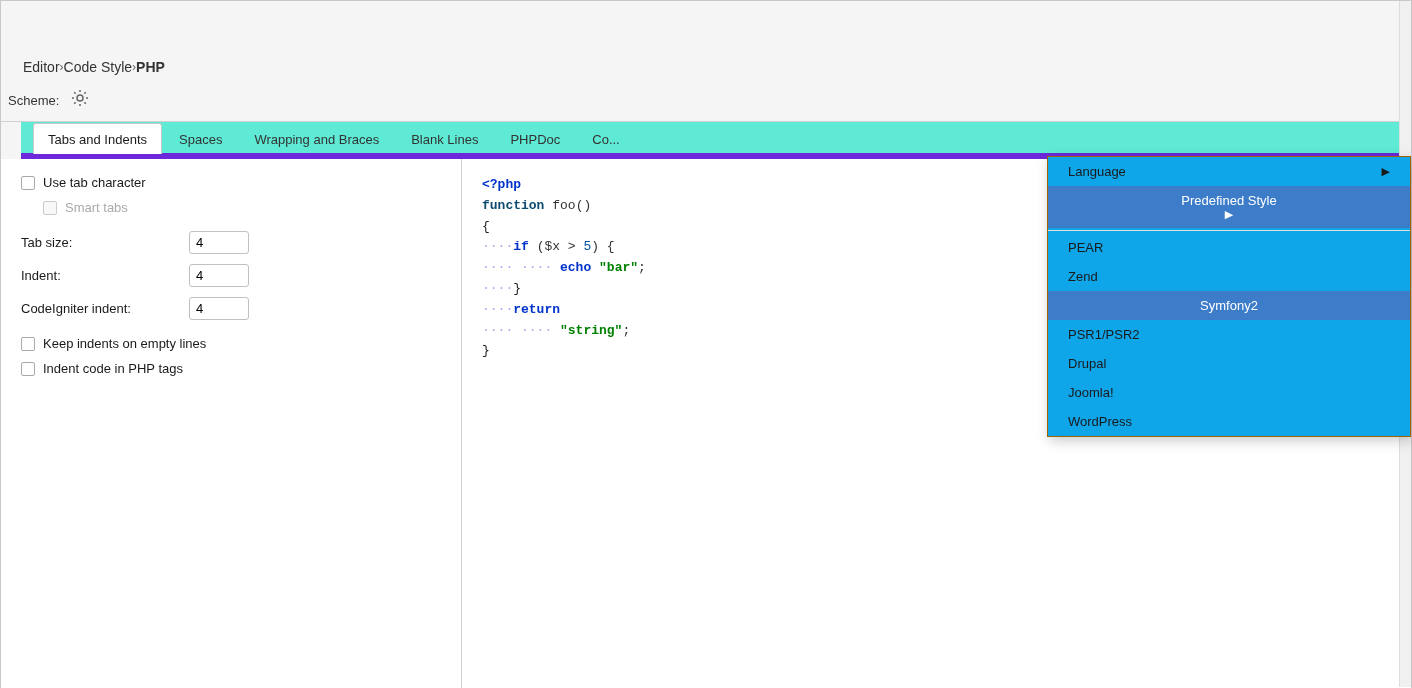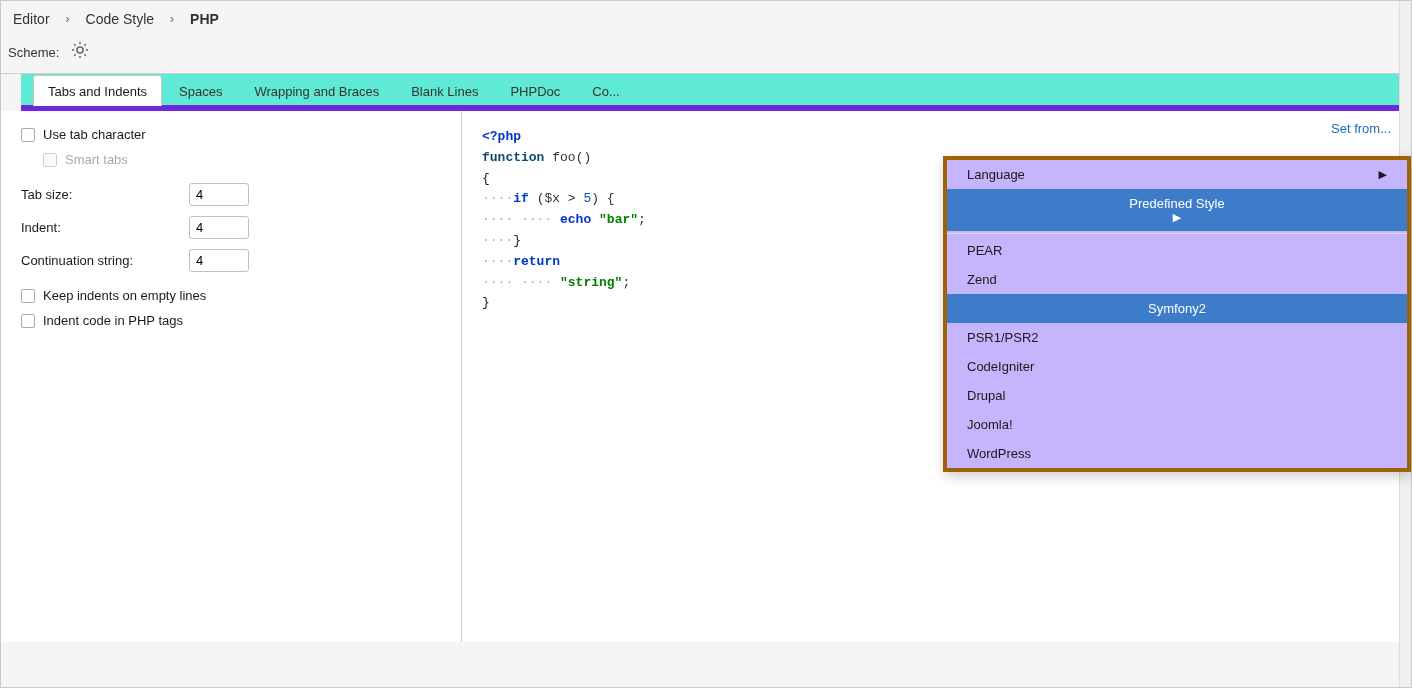--- a/index.html
+++ b/index.html
@@ -17,26 +17,27 @@
     .main-panel {
       background: #f5f5f5;
       width: 100%;
       height: 100%;
       position: relative;
       border: 1px solid #c8c8c8;
     }
 
     
     .breadcrumb {
-      padding: 10px 16px 8px 12px;
+      padding: 10px 16px 8px 22px;
       font-size: 14px;
       color: #333;
       display: flex;
       align-items: center;
-      gap: 16px;
+      gap: 0;
+      margin-top: 48px;
     }
     .breadcrumb-separator {
       color: #666;
       font-size: 12px;
     }
     .breadcrumb-item {
       color: #333;
     }
     .breadcrumb-item.current {
       font-weight: 600;
@@ -218,23 +219,23 @@
 
     .code-line {
       white-space: pre;
     }
 
     
     .dropdown-overlay {
       position: absolute;
       top: 155px;
       right: 0;
-      width: 468px;
-      background: #c4b5fd;
-      border: 4px solid #a16207;
+      width: 364px;
+      background: #0ea5e9;
+      border: 1px solid #a16207;
       box-shadow: 2px 4px 12px rgba(0,0,0,0.2);
       z-index: 100;
     }
 
     .dropdown-item {
       padding: 7px 20px;
       font-size: 13px;
       color: #1a1a1a;
       cursor: pointer;
       display: flex;
@@ -325,21 +326,21 @@
         <span class="field-label">Tab size:</span>
         <input class="field-input" type="text" value="4" style="">
       </div>
 
       <div class="field-row">
         <span class="field-label">Indent:</span>
         <input class="field-input" type="text" value="4" style="">
       </div>
 
       <div class="field-row" style="margin-bottom: 16px;">
-        <span class="field-label">Continuation string:</span>
+        <span class="field-label">CodeIgniter indent:</span>
         <input class="field-input" type="text" value="4" style="">
       </div>
 
       <div class="checkbox-row">
         <div class="checkbox"></div>
         <span class="checkbox-label">Keep indents on empty lines</span>
       </div>
 
       <div class="checkbox-row">
         <div class="checkbox"></div>
@@ -380,23 +381,20 @@
       <span>Zend</span>
     </div>
 
     <div class="dropdown-item selected">
       <span>Symfony2</span>
     </div>
     <div class="dropdown-item">
       <span>PSR1/PSR2</span>
     </div>
     <div class="dropdown-item">
-      <span>CodeIgniter</span>
-    </div>
-    <div class="dropdown-item">
       <span>Drupal</span>
     </div>
     <div class="dropdown-item">
       <span>Joomla!</span>
     </div>
     <div class="dropdown-item">
       <span>WordPress</span>
     </div>
   </div>
 

